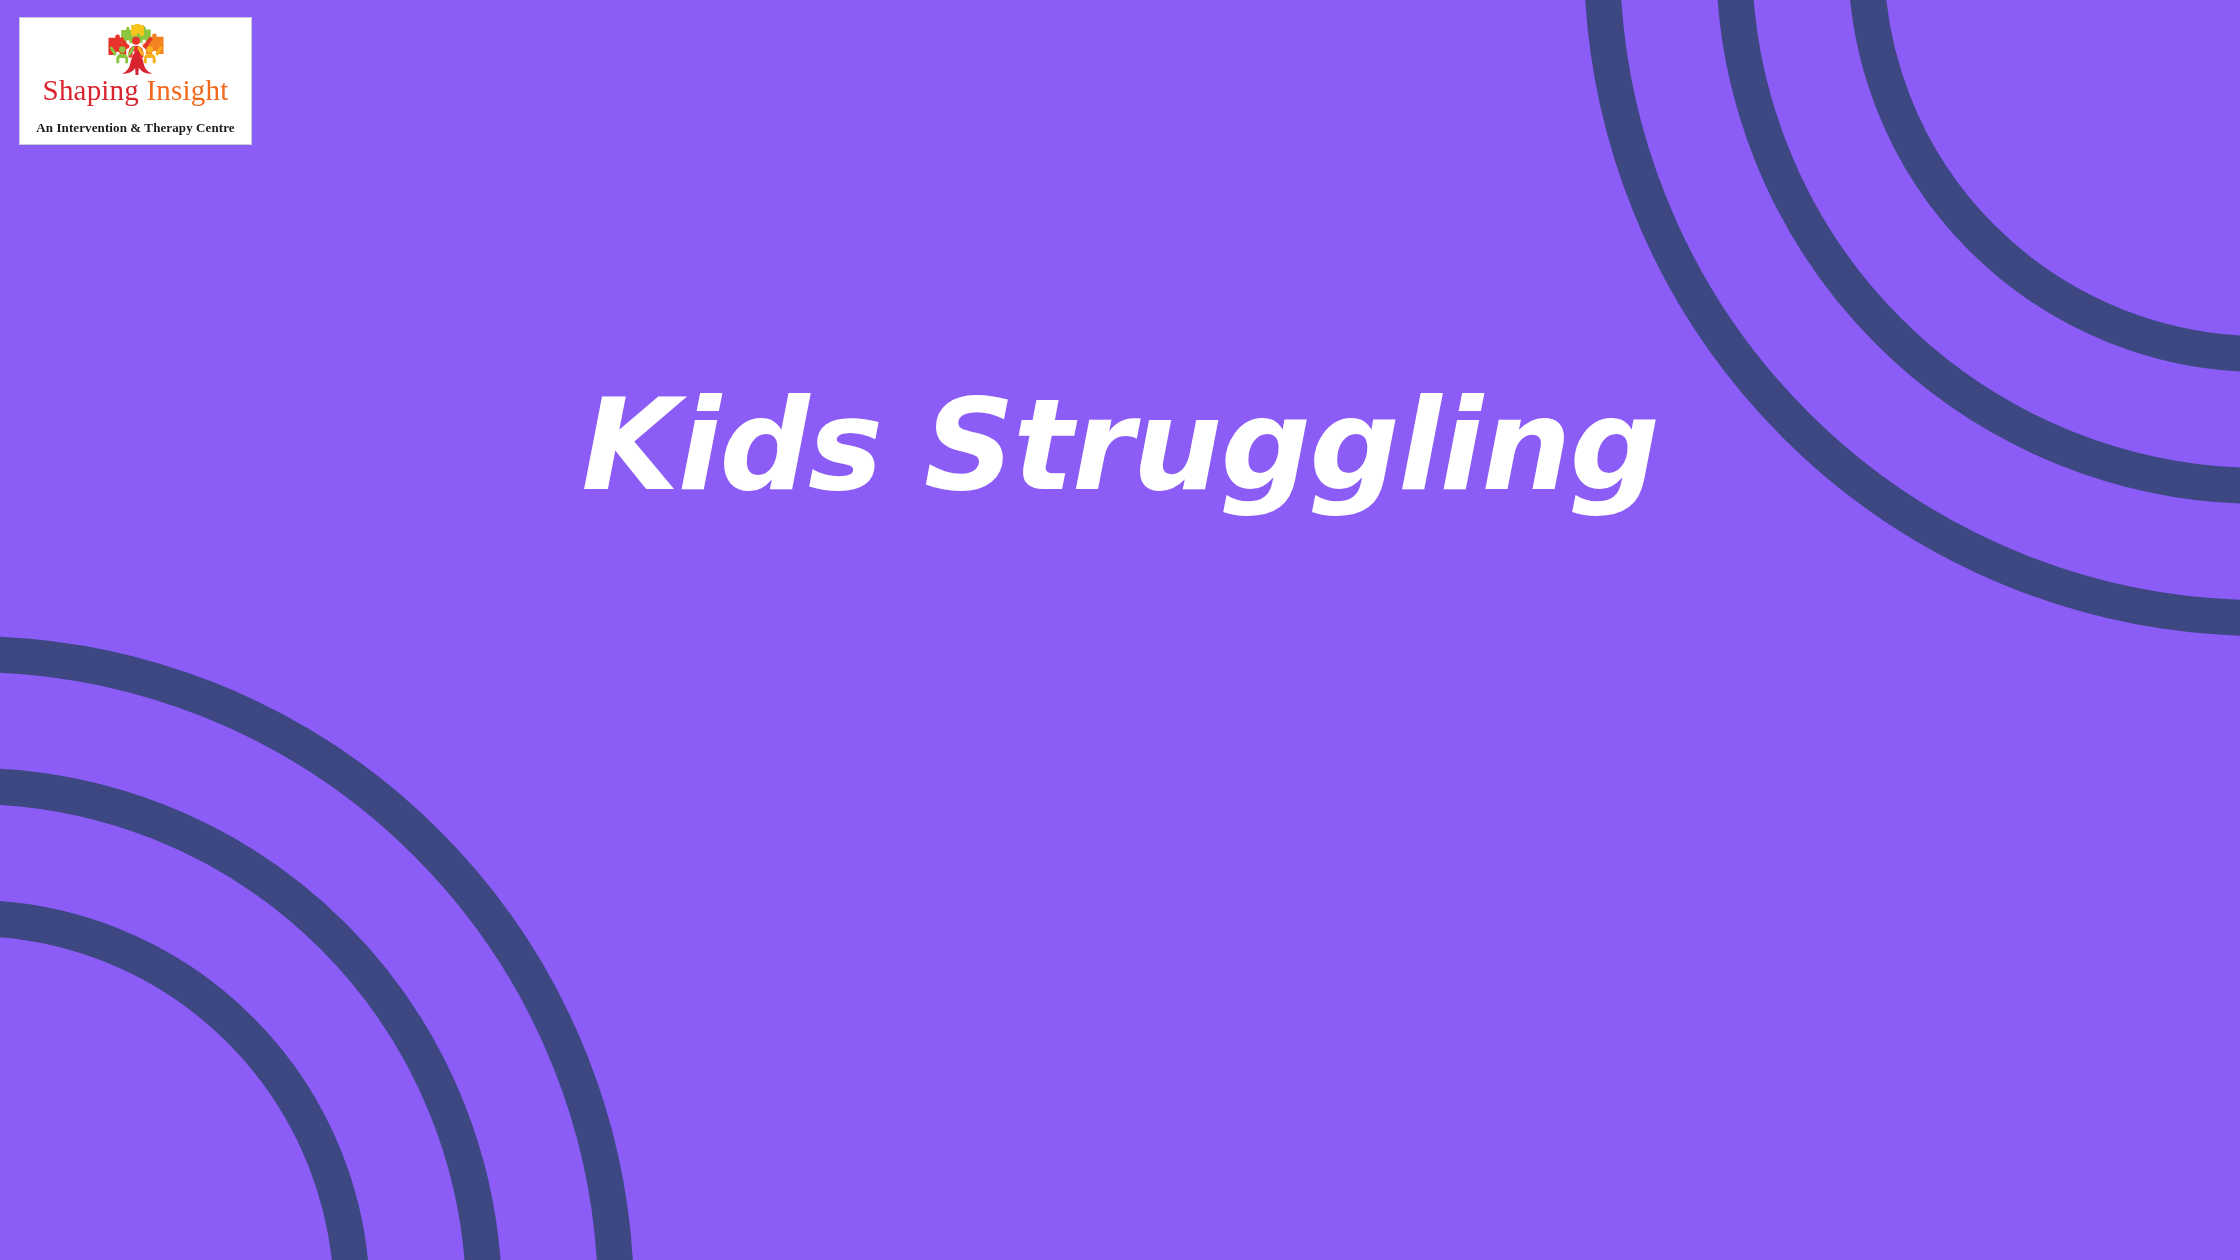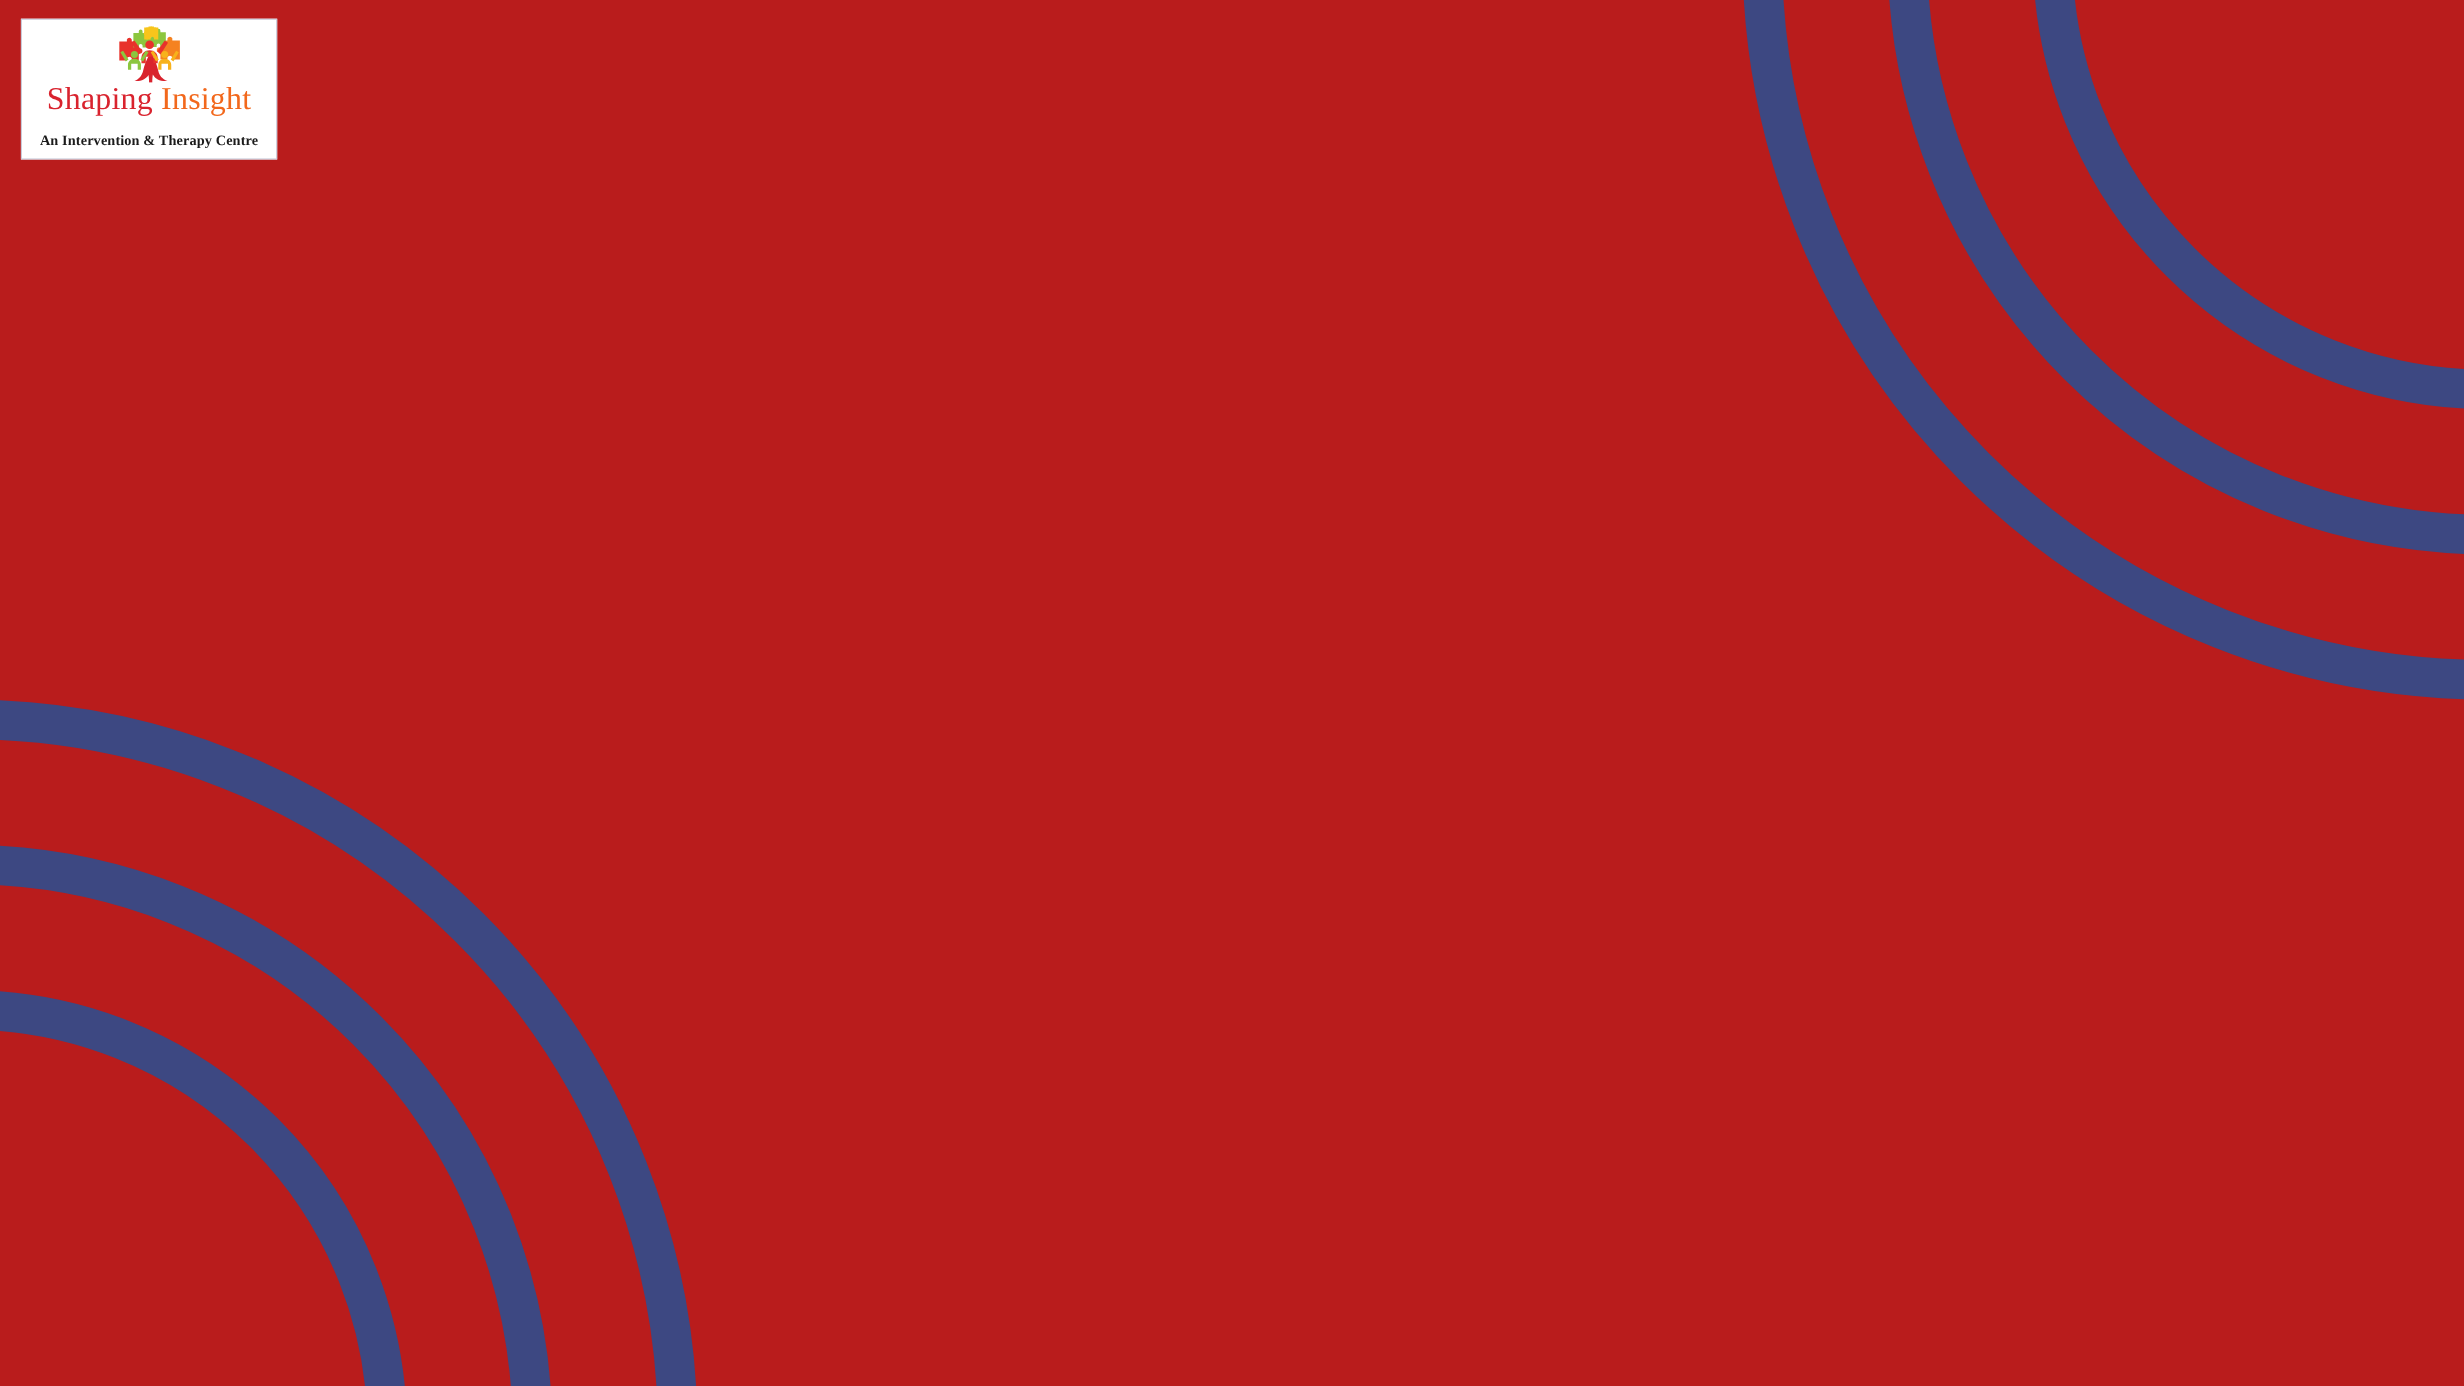--- a/index.html
+++ b/index.html
@@ -8,21 +8,21 @@
     padding: 0;
     background: #000;
   }
   * { box-sizing: border-box; }
 
   .slide {
     position: relative;
     width: 2240px;
     height: 1260px;
     overflow: hidden;
-    background: #b91c1c;
+    background: #8b5cf6;
     font-family: "Liberation Sans", sans-serif;
   }
 
   
   .arc-layer {
     position: absolute;
     inset: 0;
     pointer-events: none;
   }
   .arc-layer svg { display: block; width: 100%; height: 100%; }
@@ -146,15 +146,16 @@
     </svg>
 
     <div class="logo-wordmark">
       <span class="logo-word-shaping">Shaping</span><span>&nbsp;</span><span class="logo-word-insight">Insight</span>
     </div>
 
     <div class="logo-tagline">An Intervention &amp; Therapy Centre</div>
   </div>
 
   <div class="headline">
+    <span class="headline-line">Kids Struggling</span>
   </div>
 
 </div>
 
 </body></html>

